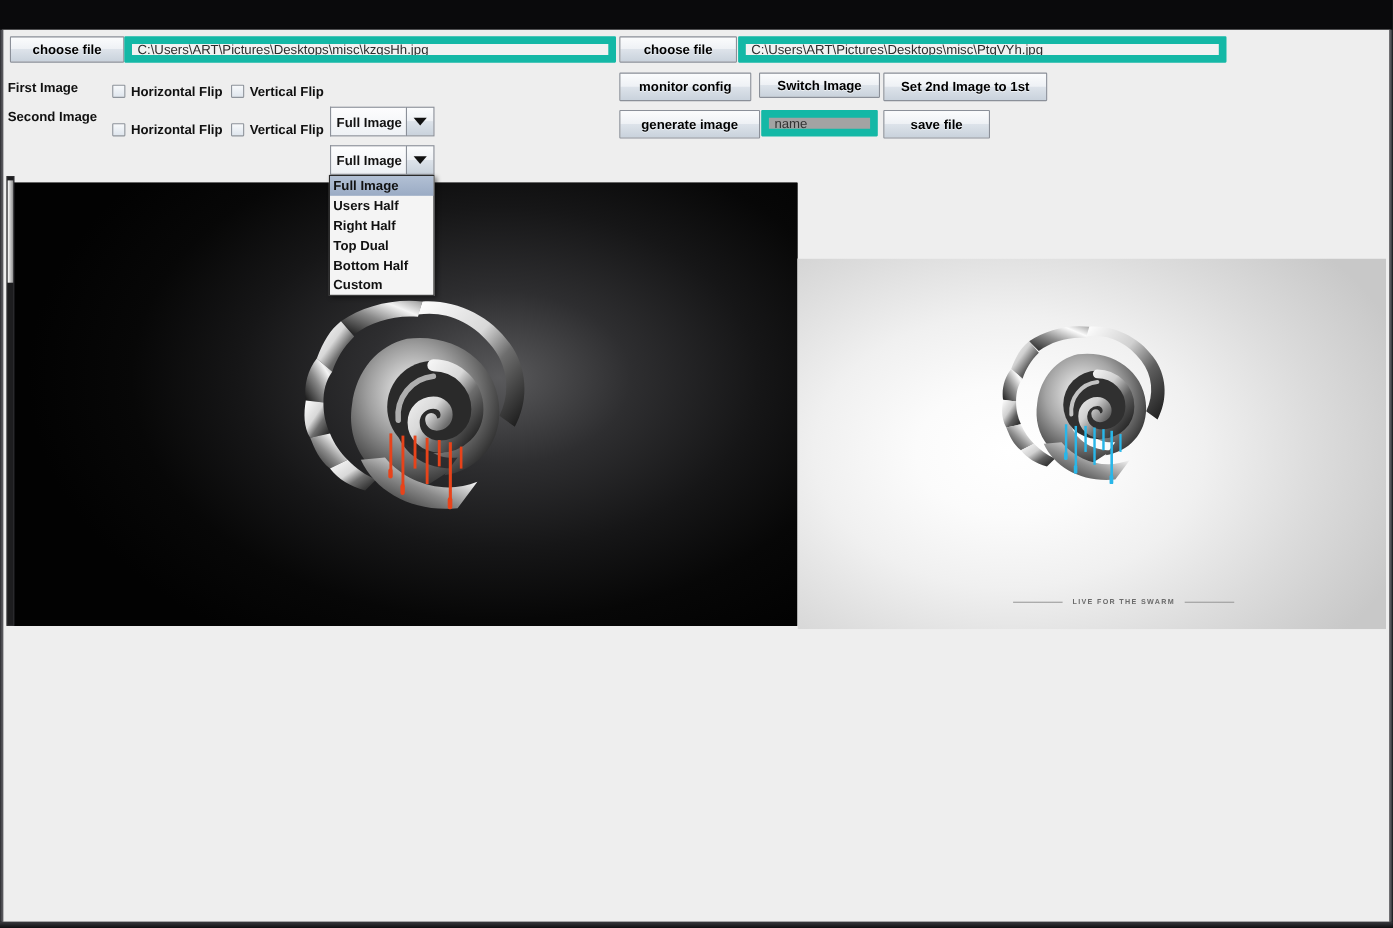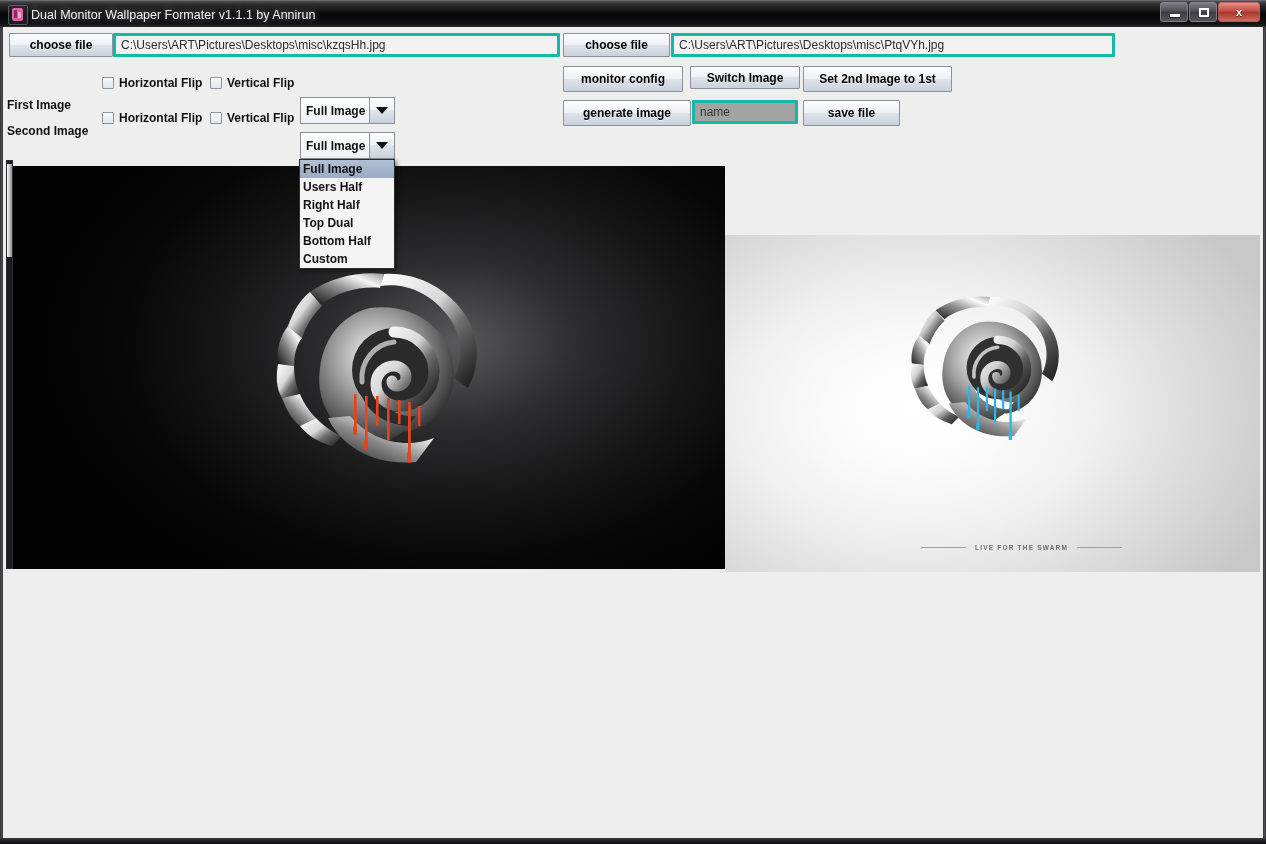--- a/index.html
+++ b/index.html
@@ -82,31 +82,31 @@
     background:linear-gradient(to bottom,#fbfcfd 0%,#eef1f5 48%,#dde3ea 50%,#c9d2dc 100%);
     color:#000;font-size:12px;font-weight:bold;
     display:flex;align-items:center;justify-content:center;
     box-sizing:border-box;border-radius:1px;
     text-shadow:0 1px 0 rgba(255,255,255,.6);
     cursor:default;
     white-space:nowrap;
   }
   .txt{
     position:absolute;
-    border:3px solid #14b8a6;
+    border:7px solid #14b8a6;
     background:#f2f2f2;
     box-sizing:border-box;
     font-size:12px;color:#2b2b2b;
     display:flex;align-items:center;
     padding-left:5px;
     overflow:hidden;white-space:nowrap;
     border-radius:1px;
   }
   .txt.white{background:#a3a3a3;color:#333;}
-  .lbl{position:absolute;font-size:12px;font-weight:bold;color:#111;white-space:nowrap;margin-top:25px;}
+  .lbl{position:absolute;font-size:12px;font-weight:bold;color:#111;white-space:nowrap;}
   .cbrow{position:absolute;display:flex;align-items:center;gap:5px;font-size:12px;font-weight:bold;color:#111;white-space:nowrap;}
   .cbox{
     width:12px;height:12px;border:1px solid #8e949c;
     background:linear-gradient(to bottom,#f7f9fb,#dfe6ee);
     box-sizing:border-box;display:inline-block;border-radius:1px;
   }
   .combo{
     position:absolute;height:27px;display:flex;box-sizing:border-box;
   }
   .combo .field{
@@ -178,39 +178,20 @@
   #scroll-left .thumb{
     position:absolute;left:0;top:3px;width:5px;height:93px;
     background:linear-gradient(to right,#fefefe,#c8c8c8,#8f8f8f);
   }
 </style>
 </head>
 <body>
 
 <div id="window">
 
-  <div id="titlebar">
-    <div id="app-icon">
-      <div class="g1"></div>
-        <div class="g2"></div>
-        <div class="g3"></div>
-    </div>
-    <div id="title-text">Dual Monitor Wallpaper Formater v1.1.1 by Annirun</div>
-    <div id="win-buttons">
-      <div class="winbtn">
-          <div class="bar"></div>
-        </div>
-      <div class="winbtn">
-          <div class="sq"></div>
-        </div>
-      <div class="winbtn close">
-        <div class="glyph">x</div>
-      </div>
-    </div>
-  </div>
 
   <div id="client">
 
     <div class="btn" style="left:6px;top:6px;width:104px;height:24px;">choose file</div>
     <div class="txt" style="left:110px;top:6px;width:447px;height:24px;">C:\Users\ART\Pictures\Desktops\misc\kzqsHh.jpg</div>
 
     <div class="btn" style="left:560px;top:6px;width:107px;height:24px;">choose file</div>
     <div class="txt" style="left:668px;top:6px;width:444px;height:24px;">C:\Users\ART\Pictures\Desktops\misc\PtqVYh.jpg</div>
 
     <div class="lbl" style="left:4px;top:46px;">First Image</div>

